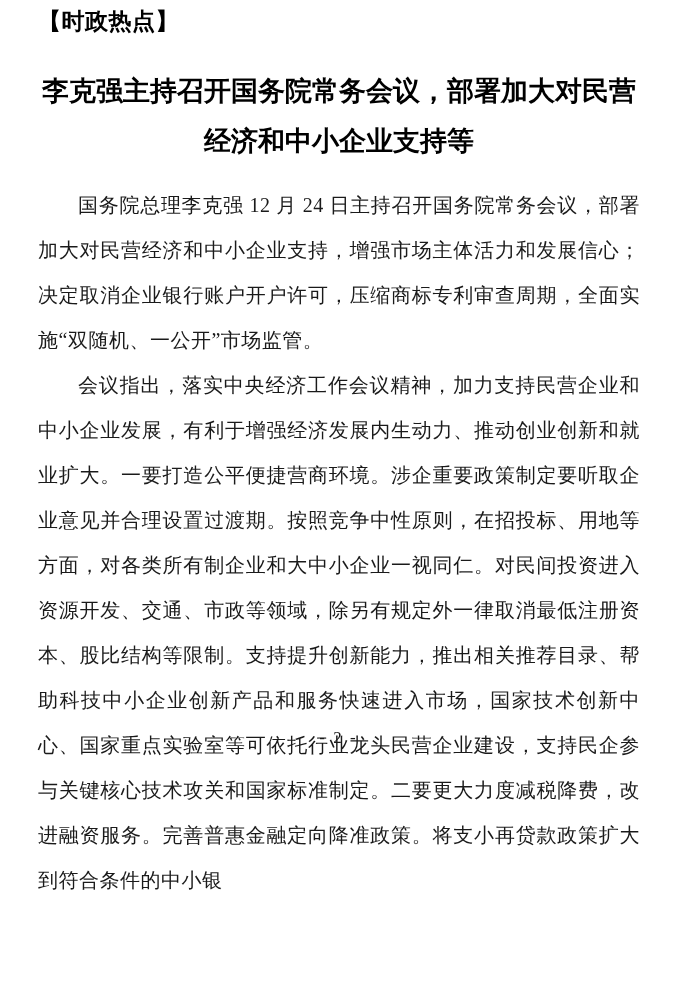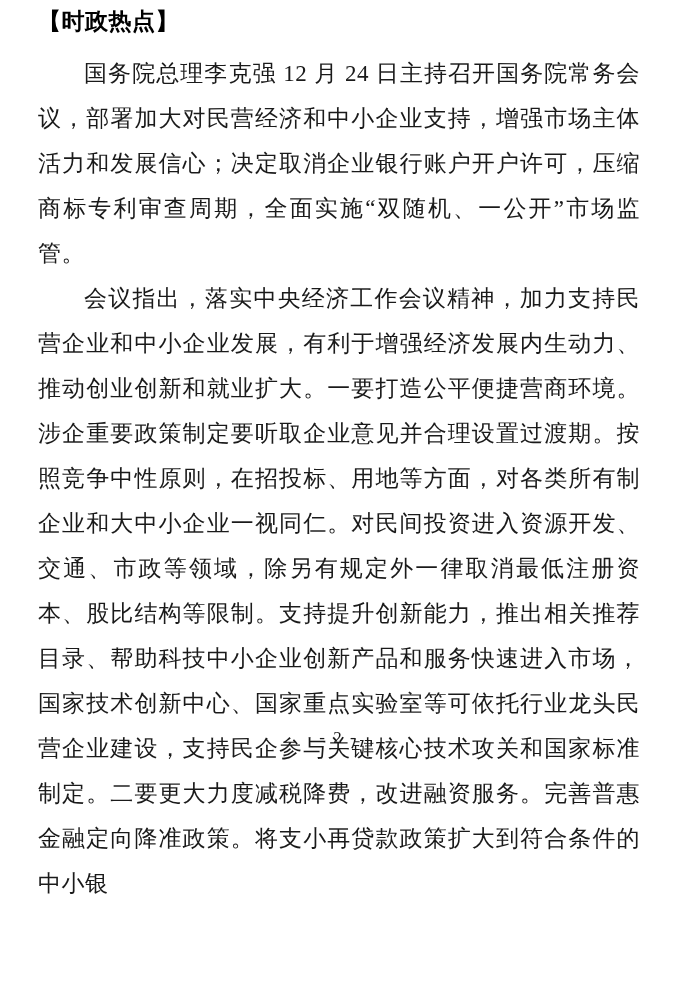--- a/index.html
+++ b/index.html
@@ -41,21 +41,21 @@
     color: #000000;
   }
   .doc-title .title-line {
     white-space: nowrap;
   }
   .body-text {
     margin-top: 17px;
   }
   .body-text p {
     margin: 0;
-    font-size: 23px;
+    font-size: 20px;
     line-height: 45px;
     text-align: justify;
     text-indent: 2em;
     color: #1a1a1a;
     letter-spacing: 0.5px;
   }
   .page-footer {
     position: absolute;
     bottom: 12px;
     left: 0;
@@ -66,20 +66,24 @@
     letter-spacing: 2px;
   }
 </style>
 </head>
 <body>
 
 <div class="page">
 
   <div class="section-tag">【时政热点】</div>
 
+  <div class="doc-title">
+    <div class="title-line">李克强主持召开国务院常务会议，部署加大对民营</div>
+    <div class="title-line">经济和中小企业支持等</div>
+  </div>
 
   <div class="body-text">
     <p>国务院总理李克强 12 月 24 日主持召开国务院常务会议，部署加大对民营经济和中小企业支持，增强市场主体活力和发展信心；决定取消企业银行账户开户许可，压缩商标专利审查周期，全面实施“双随机、一公开”市场监管。</p>
     <p>会议指出，落实中央经济工作会议精神，加力支持民营企业和中小企业发展，有利于增强经济发展内生动力、推动创业创新和就业扩大。一要打造公平便捷营商环境。涉企重要政策制定要听取企业意见并合理设置过渡期。按照竞争中性原则，在招投标、用地等方面，对各类所有制企业和大中小企业一视同仁。对民间投资进入资源开发、交通、市政等领域，除另有规定外一律取消最低注册资本、股比结构等限制。支持提升创新能力，推出相关推荐目录、帮助科技中小企业创新产品和服务快速进入市场，国家技术创新中心、国家重点实验室等可依托行业龙头民营企业建设，支持民企参与关键核心技术攻关和国家标准制定。二要更大力度减税降费，改进融资服务。完善普惠金融定向降准政策。将支小再贷款政策扩大到符合条件的中小银</p>
   </div>
 
   <div class="page-footer">- 2 -</div>
 
 </div>
 

